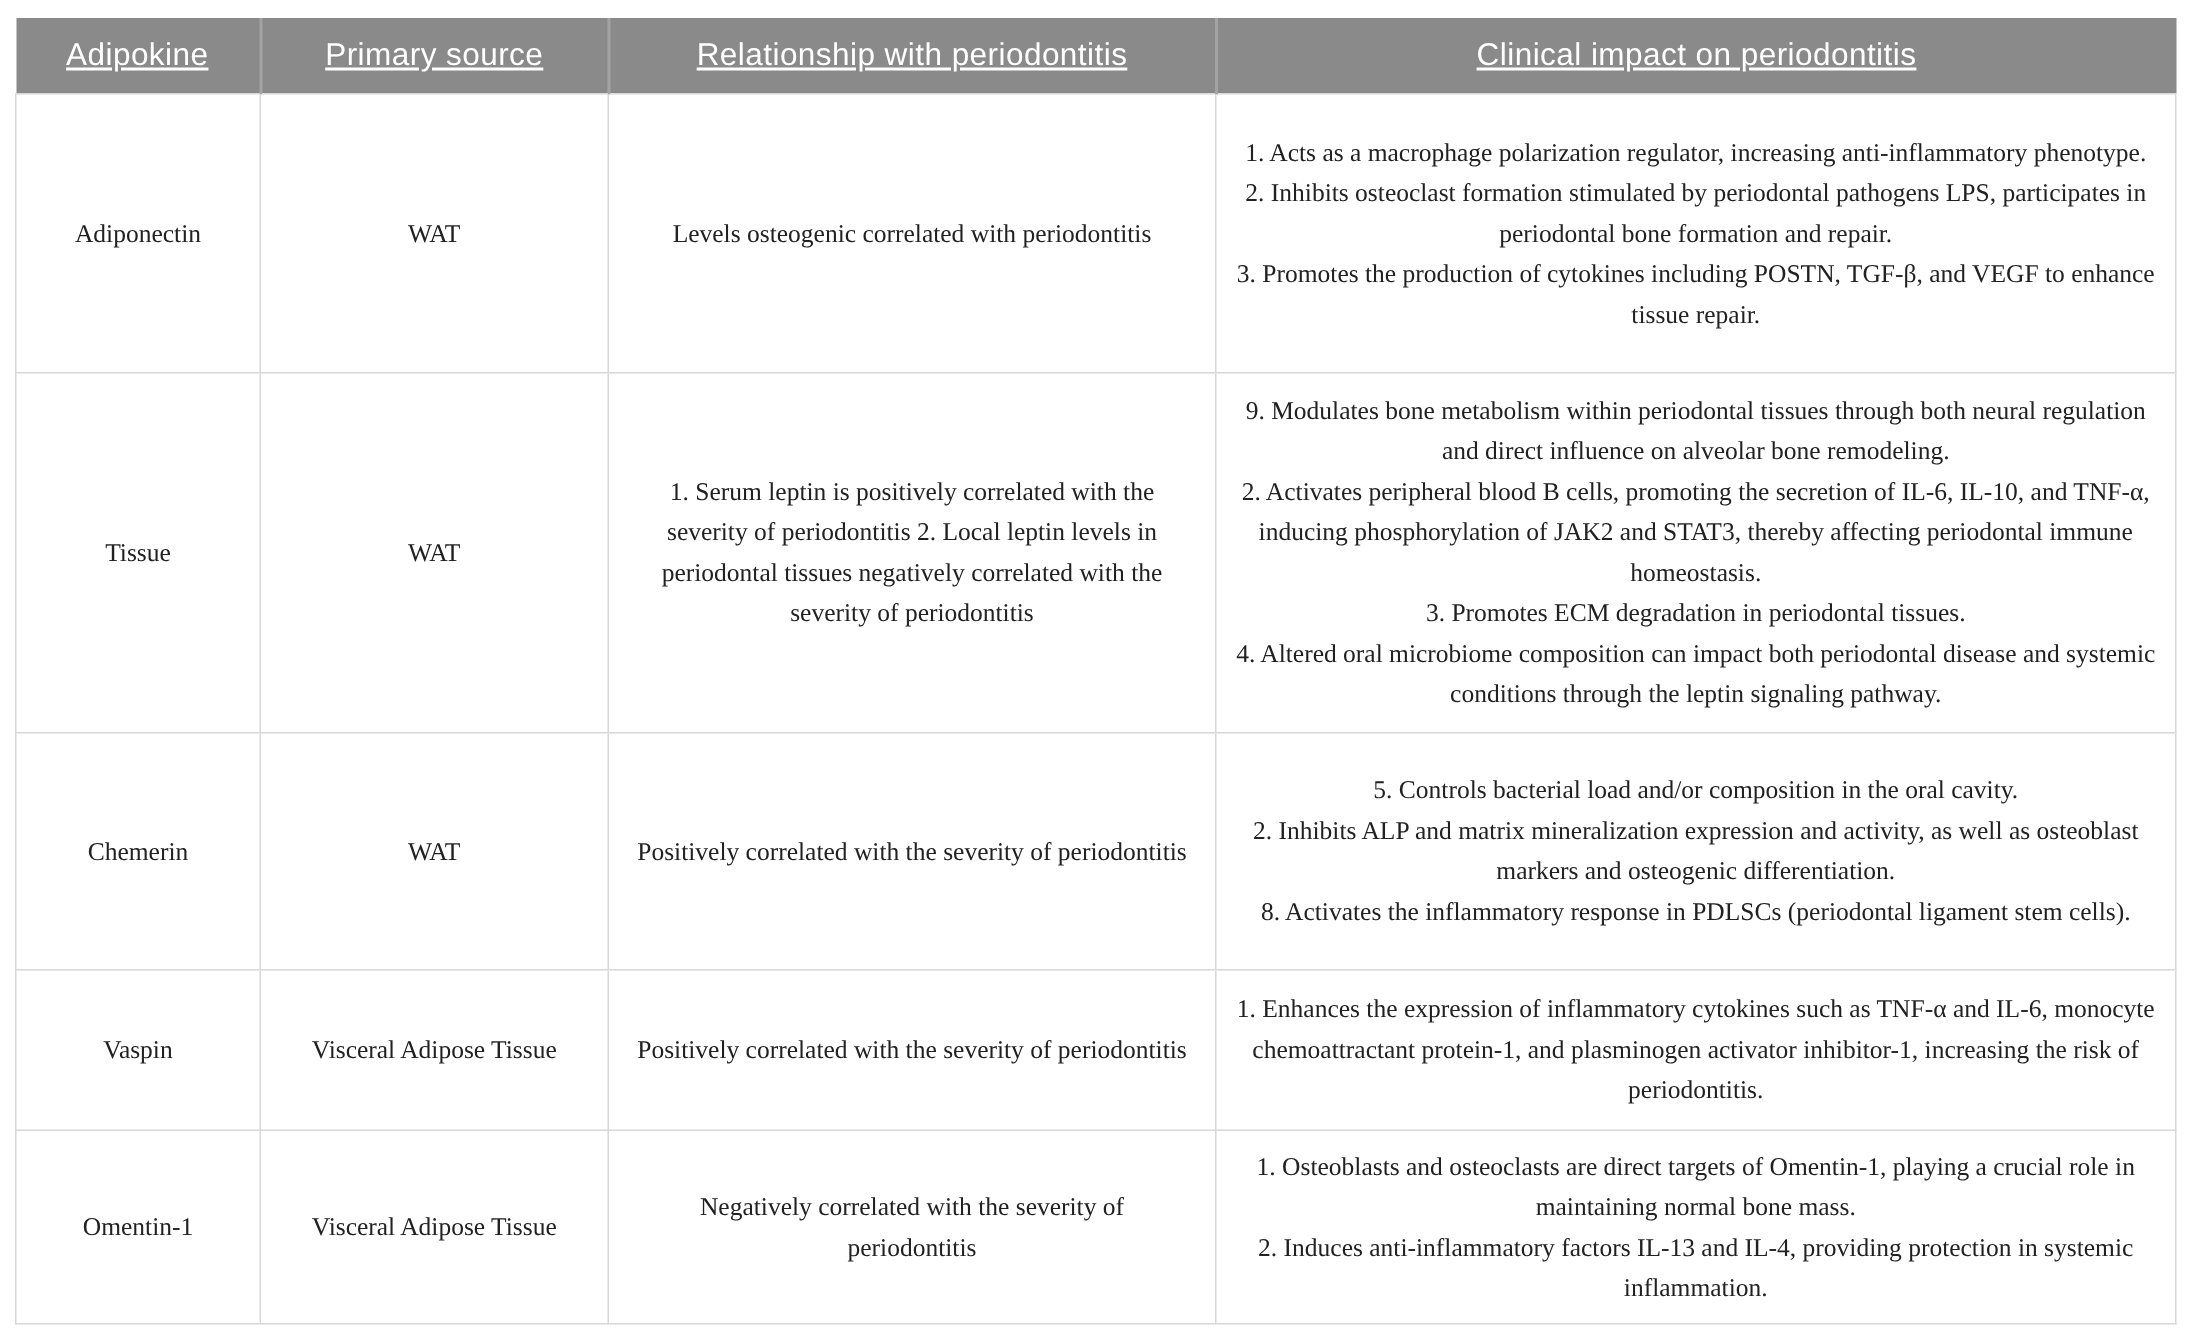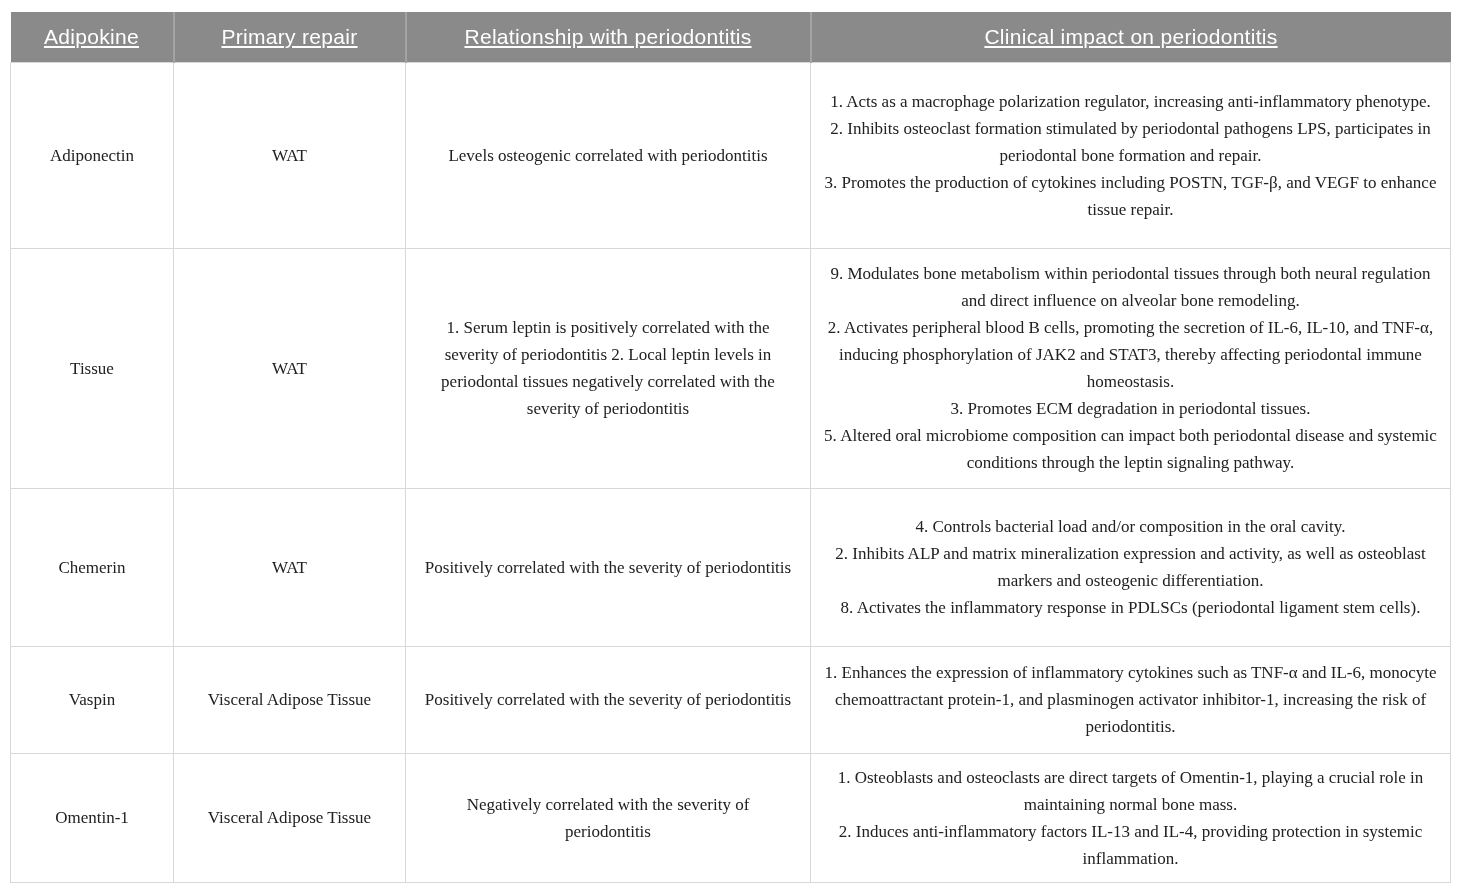--- a/index.html
+++ b/index.html
@@ -74,21 +74,21 @@
   <table class="adipokine-table">
     <colgroup>
       <col class="c1">
         <col class="c2">
         <col class="c3">
         <col class="c4">
     </colgroup>
     <thead>
       <tr>
         <th>Adipokine</th>
-        <th>Primary repair</th>
+        <th>Primary source</th>
         <th>Relationship with periodontitis</th>
         <th>Clinical impact on periodontitis</th>
       </tr>
     </thead>
     <tbody>
   <tr>
     <td class="adipokine-cell">Adiponectin</td>
     <td class="source-cell">WAT</td>
     <td class="relationship-cell">Levels osteogenic correlated with periodontitis</td>
     <td class="impact-cell">
@@ -99,30 +99,30 @@
   </tr>
 
   <tr>
     <td class="adipokine-cell">Tissue</td>
     <td class="source-cell">WAT</td>
     <td class="relationship-cell">1. Serum leptin is positively correlated with the severity of periodontitis 2. Local leptin levels in periodontal tissues negatively correlated with the severity of periodontitis</td>
     <td class="impact-cell">
             <div class="impact-item">9. Modulates bone metabolism within periodontal tissues through both neural regulation and direct influence on alveolar bone remodeling.</div>
             <div class="impact-item">2. Activates peripheral blood B cells, promoting the secretion of IL-6, IL-10, and TNF-α, inducing phosphorylation of JAK2 and STAT3, thereby affecting periodontal immune homeostasis.</div>
             <div class="impact-item">3. Promotes ECM degradation in periodontal tissues.</div>
-            <div class="impact-item">5. Altered oral microbiome composition can impact both periodontal disease and systemic conditions through the leptin signaling pathway.</div>
+            <div class="impact-item">4. Altered oral microbiome composition can impact both periodontal disease and systemic conditions through the leptin signaling pathway.</div>
           </td>
   </tr>
 
   <tr>
     <td class="adipokine-cell">Chemerin</td>
     <td class="source-cell">WAT</td>
     <td class="relationship-cell">Positively correlated with the severity of periodontitis</td>
     <td class="impact-cell">
-            <div class="impact-item">4. Controls bacterial load and/or composition in the oral cavity.</div>
+            <div class="impact-item">5. Controls bacterial load and/or composition in the oral cavity.</div>
             <div class="impact-item">2. Inhibits ALP and matrix mineralization expression and activity, as well as osteoblast markers and osteogenic differentiation.</div>
             <div class="impact-item">8. Activates the inflammatory response in PDLSCs (periodontal ligament stem cells).</div>
           </td>
   </tr>
 
   <tr>
     <td class="adipokine-cell">Vaspin</td>
     <td class="source-cell">Visceral Adipose Tissue</td>
     <td class="relationship-cell">Positively correlated with the severity of periodontitis</td>
     <td class="impact-cell">

